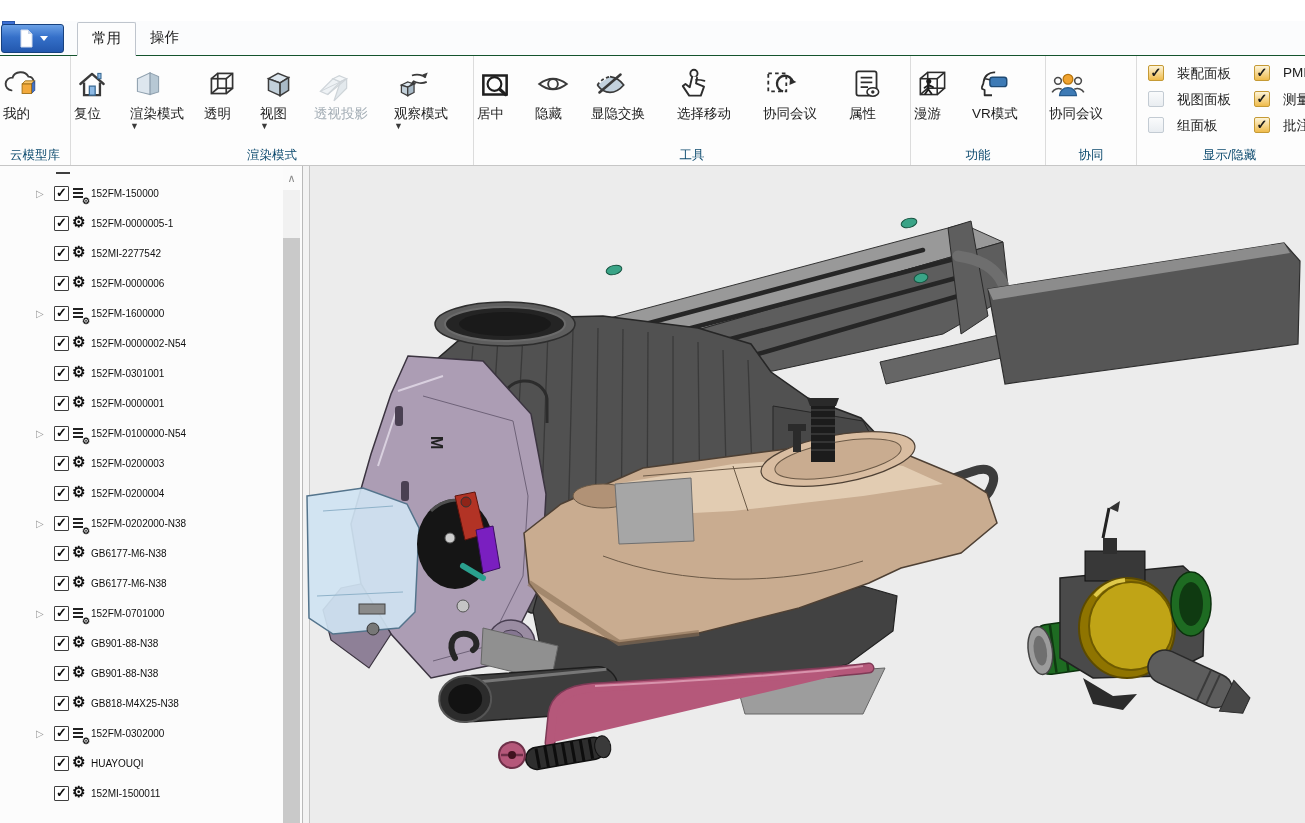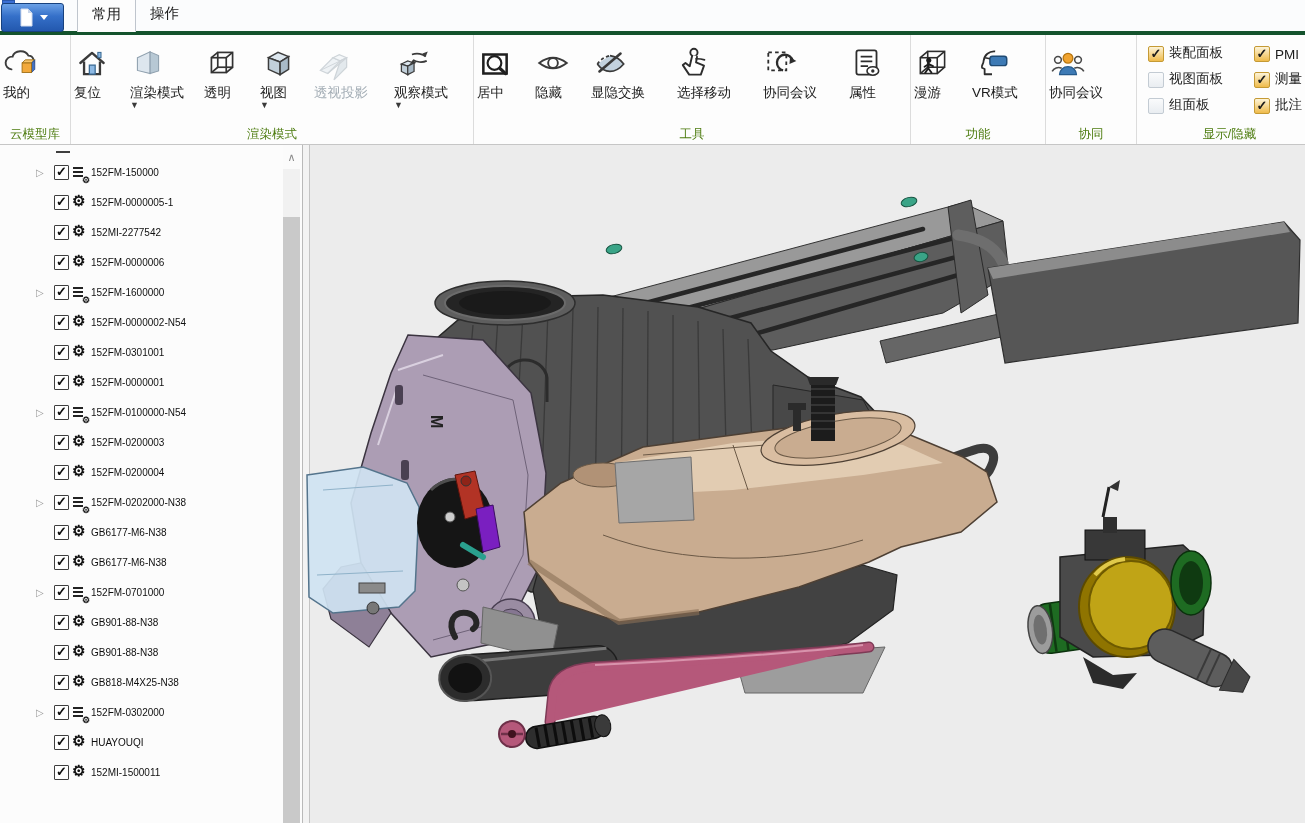--- a/index.html
+++ b/index.html
@@ -1,44 +1,44 @@
 <!DOCTYPE html>
 <html><head>
 <meta charset="utf-8">
 <style>
   * { margin:0; padding:0; box-sizing:border-box; }
   html,body { width:1305px; height:823px; overflow:hidden; }
   body { font-family:"Liberation Sans", sans-serif; background:#fff; color:#1b1b1b; }
   .app { width:1305px; height:823px; display:flex; flex-direction:column; }
 
   
-  .titlebar { position:relative; height:35px; background:#fbfcfd; border-bottom:4px solid #14532d; flex:0 0 35px; }
+  .titlebar { position:relative; height:35px; background:#fbfcfd; border-bottom:1px solid #14532d; flex:0 0 35px;margin-top:21px; }
   .corner-mini { position:absolute; left:2px; top:0; width:13px; height:7px; background:#3b6fd4; border:1px solid #2a57ab; }
   .app-button { position:absolute; left:1px; top:3px; width:63px; height:29px; border-radius:3px;
     background:linear-gradient(#6aa0e6,#3570c9 45%,#2358ae); border:1px solid #17417e;
     display:flex; align-items:center; justify-content:center; gap:5px; }
   .app-button svg { display:block; }
   .app-caret { width:0; height:0; border-left:4px solid transparent; border-right:4px solid transparent; border-top:5px solid #fff; }
   .tabs { position:absolute; left:77px; bottom:-1px; display:flex; }
   .tab { padding:6px 14px 7px; font-size:14.5px; color:#1b1b1b; cursor:default; }
   .tab.active { background:#fdfdfd; border:1px solid #bfc5cd; border-bottom:1px solid #fdfdfd; border-radius:2px 2px 0 0; }
 
   
   .ribbon { height:110px; background:#fdfdfd; border-bottom:1px solid #c6c6c6; display:flex; flex:0 0 110px; }
   .rgroup { display:flex; flex-direction:column; border-right:1px solid #dcdcdc; padding:2px 3px 0; }
   .rgroup-body { flex:1; display:flex; align-items:flex-start; }
-  .rgroup-label { text-align:center; color:#4d7c0f; font-size:12.5px; height:19px; line-height:18px; }
+  .rgroup-label { text-align:center; color:#0c4a6e; font-size:12.5px; height:19px; line-height:18px; }
   .rbtn { display:flex; flex-direction:column; align-items:flex-start; padding-top:4px; cursor:default; }
   .rbtn .icon { height:44px; display:flex; align-items:center; justify-content:center; }
   .rbtn .blabel { font-size:13.5px; line-height:15px; color:#1b1b1b; white-space:nowrap; }
   .rbtn .bcaret { font-size:9px; line-height:9px; color:#3a3a3a; margin-top:1px; }
   .rbtn[data-disabled="true"] .blabel { color:#a3adb5; }
   .rbtn[data-disabled="true"] .icon { opacity:.55; }
   .chk-grid { display:grid; grid-template-columns:106px 72px; padding:7px 4px 0 8px; row-gap:8px; }
-  .rchk { display:flex; align-items:flex-end; gap:5px; }
+  .rchk { display:flex; align-items:flex-start; gap:13px; }
   .rchk-box { width:16px; height:16px; border:1px solid #c3cbd3; border-radius:2px;
     background:linear-gradient(#fafbfc,#e9edf1); display:flex; align-items:center; justify-content:center;
     font-size:13px; font-weight:700; color:#1b1b1b; }
   .rchk[data-checked="true"] .rchk-box { background:linear-gradient(#fdf4d8,#efbb4b); border-color:#c59a35; }
   .rchk[data-checked="true"] .rchk-box::after { content:"✓"; margin-top:-1px; }
   .rchk-label { font-size:13.5px; }
   .rgroup-spacer { flex:1; border-right:none; }
 
   
   .main { flex:1; display:flex; height:678px; }

